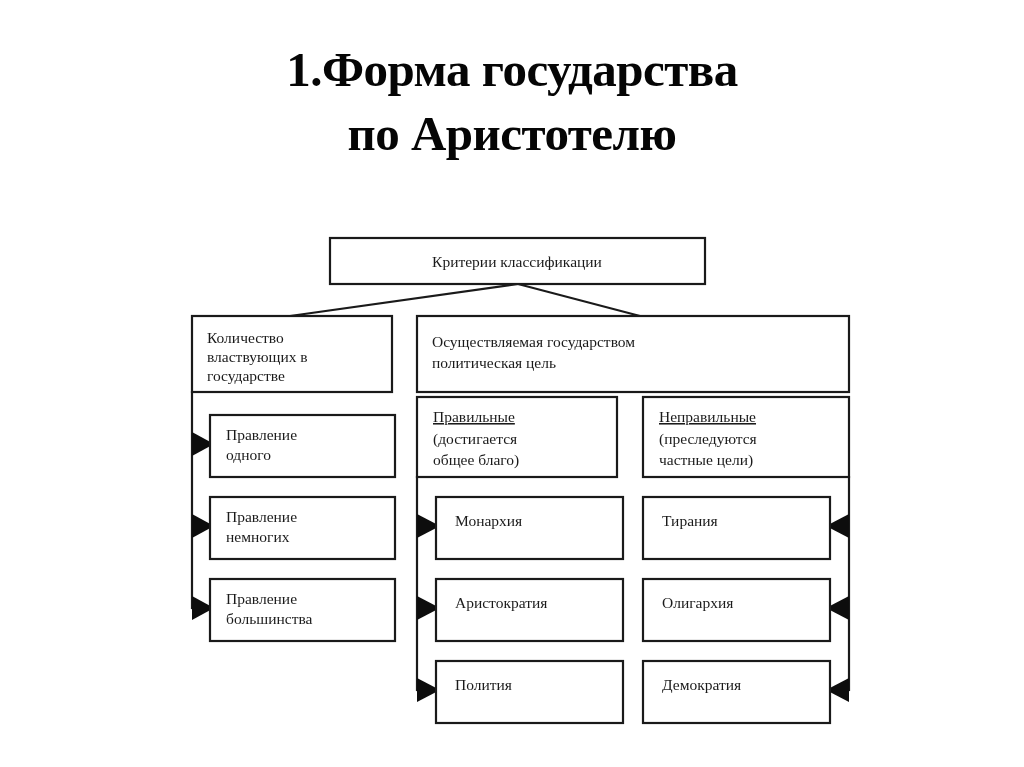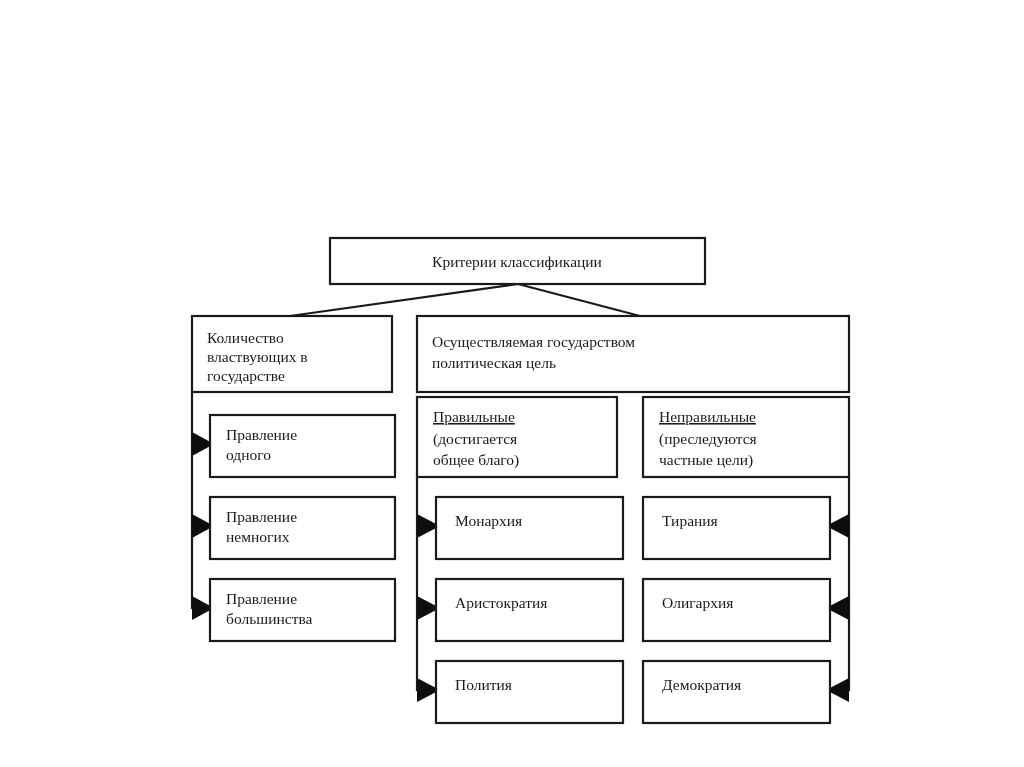--- a/index.html
+++ b/index.html
@@ -75,20 +75,24 @@
   }
   .node-text.underlined {
     text-decoration: underline;
   }
 </style>
 </head>
 <body>
 
 <div id="page">
 
+  <div class="title-block">
+    <span class="title-line">1.Форма государства</span>
+    <span class="title-line">по Аристотелю</span>
+  </div>
 
   <svg id="diagram" viewBox="0 0 1024 767">
 
     <g>
       <rect class="node-box" x="330" y="238" width="375" height="46"></rect>
       <text class="node-text centered" x="517" y="267" font-size="17.5">Критерии классификации</text>
     </g>
 
     <g>
       <path class="diag-line" d="M 518 284 L 290 316"></path>

